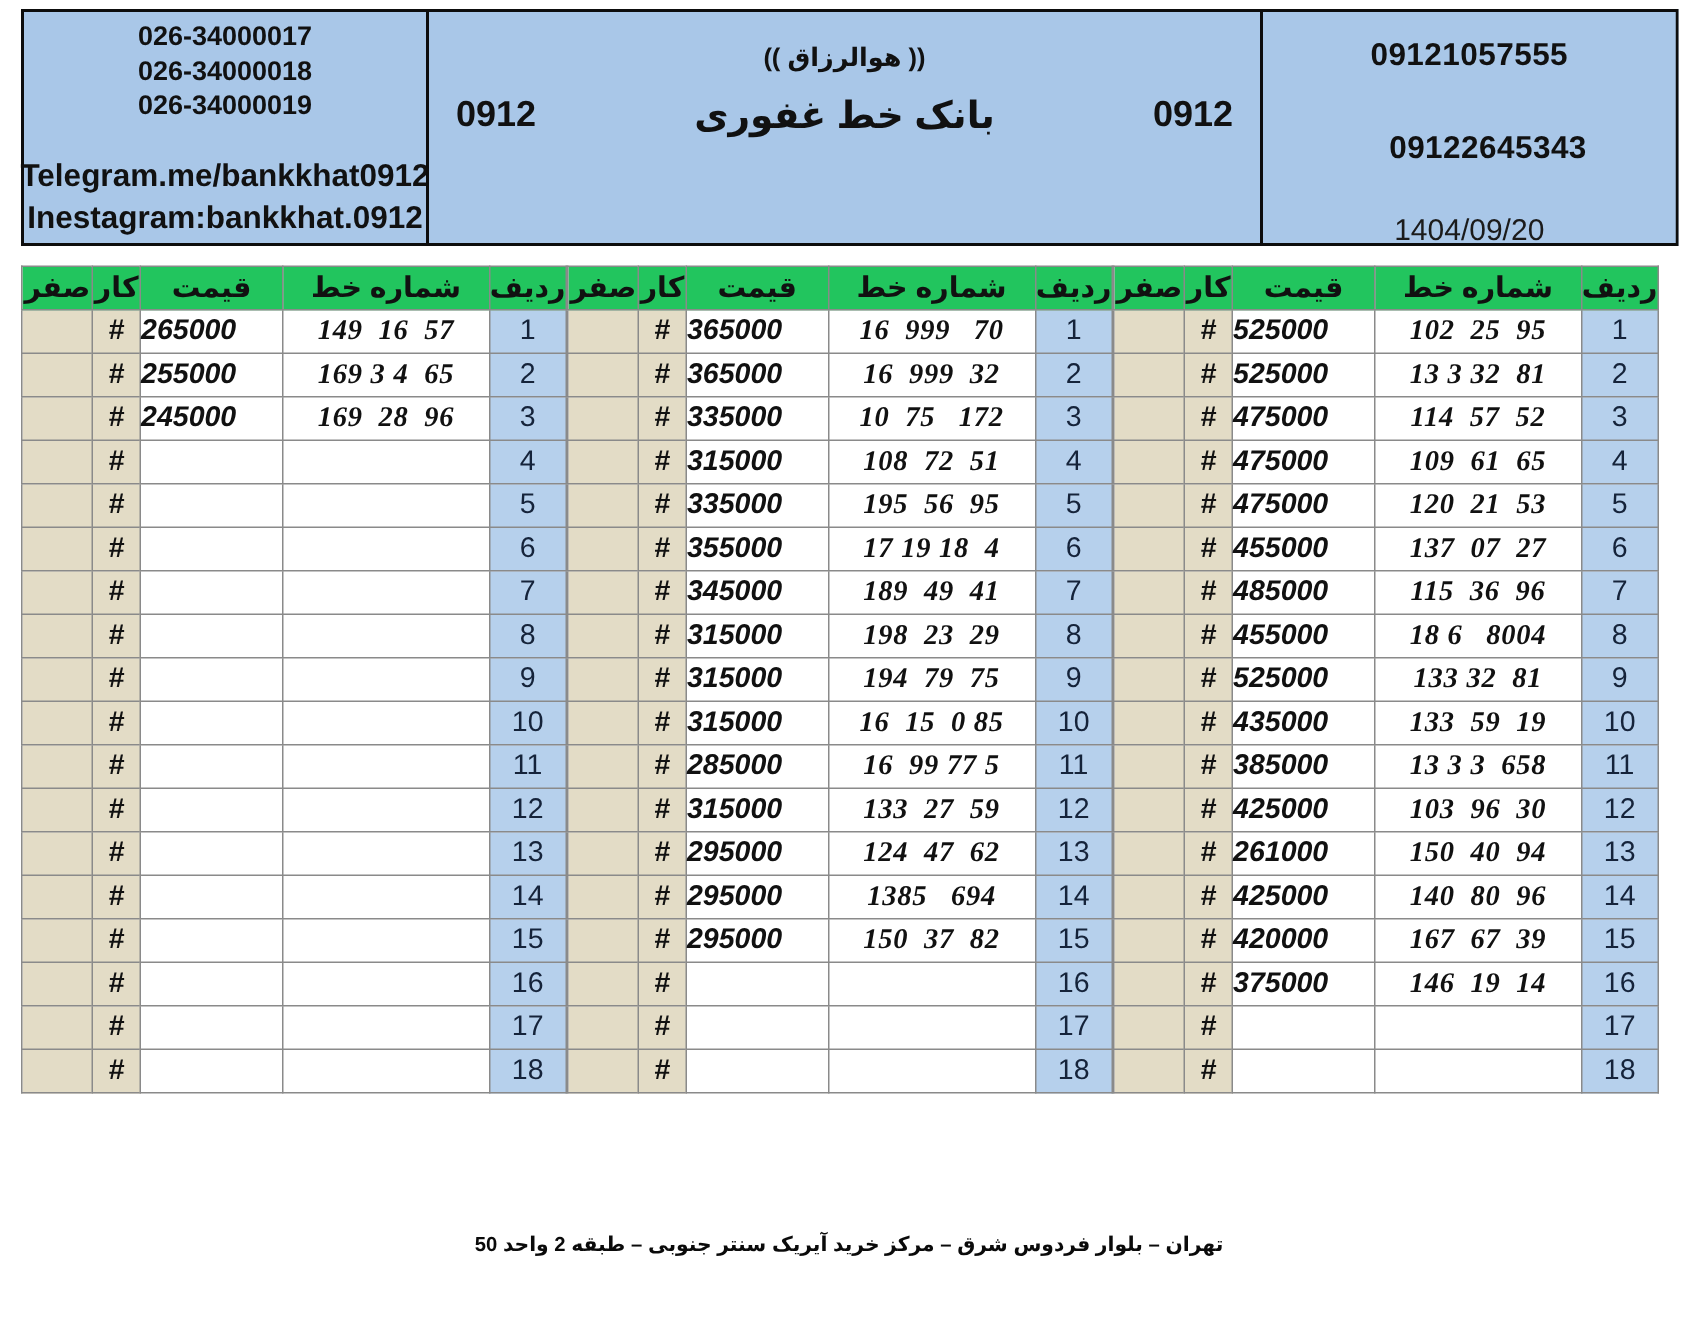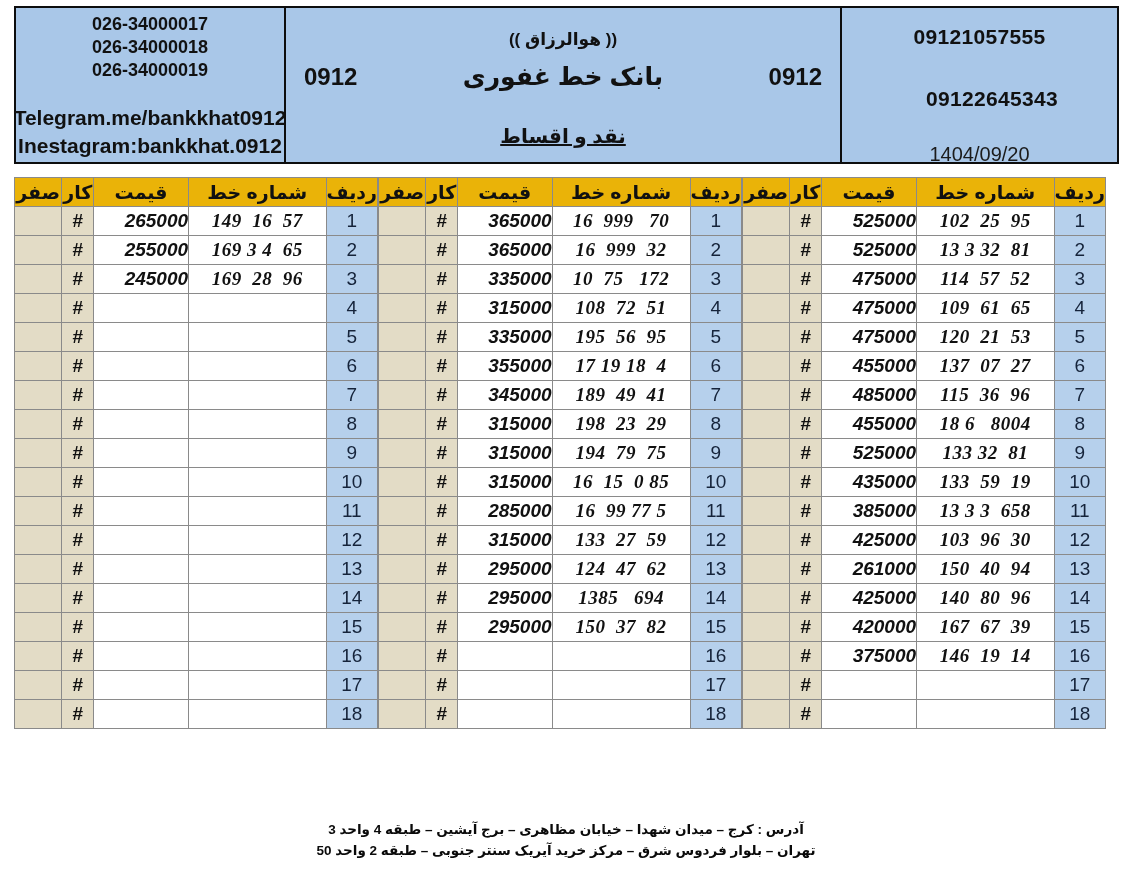--- a/index.html
+++ b/index.html
@@ -152,21 +152,21 @@
   }
   table.blk td, table.blk th {
     border: 1px solid #8a8a8a;
     padding: 0;
     margin: 0;
     height: 29px;
     box-sizing: border-box;
     font-size: 19px;
   }
   th.h {
-    background: #eab308;
+    background: #22c55e;
     font-size: 11px;
     font-weight: bold;
     color: #111;
     height: 35px;
     text-align: center;
     vertical-align: middle;
     direction: rtl;
   }
   th.h-line { font-size: 15px; }
   th.h-price { font-size: 14px; }
@@ -187,21 +187,21 @@
     font-style: italic;
     font-weight: bold;
     font-size: 19px;
     direction: ltr;
     letter-spacing: .5px;
     white-space: pre;
     font-family: Liberation Serif, serif;
   }
   td.c-price {
     background: #ffffff;
-    text-align: right;
+    text-align: left;
     vertical-align: middle;
     font-style: italic;
     font-weight: bold;
     font-size: 19px;
     direction: ltr;
   }
   td.c-work {
     background: #e3dcc6;
     text-align: center;
     vertical-align: middle;
@@ -250,21 +250,20 @@
       <div class="date-line">1404/09/20</div>
     </div>
 
     <div class="hdr-cell hdr-center">
       <div class="center-top">(( هوالرزاق ))</div>
       <div class="center-mid">
         <div class="code-num">0912</div>
         <div class="brand-title">بانک خط غفوری</div>
         <div class="code-num">0912</div>
       </div>
-      <div class="center-bottom">نقد و اقساط</div>
     </div>
 
     <div class="hdr-cell hdr-right">
       <div class="tel-group">
         <div class="tel-line">026-34000017</div>
         <div class="tel-line">026-34000018</div>
         <div class="tel-line">026-34000019</div>
       </div>
       <div class="social-group">
         <div class="social-line">Telegram.me/bankkhat0912</div>
@@ -688,17 +687,16 @@
             <td class="c-line w-line"></td>
             <td class="c-price w-price"></td>
             <td class="c-work w-work">#</td>
             <td class="c-zero w-zero"></td>
           </tr>
         </tbody>
       </table>
     </div>
 
   <div class="footer">
-    <div class="footer-line">آدرس : کرج – میدان شهدا – خیابان مظاهری – برج آیشین – طبقه 4 واحد 3</div>
     <div class="footer-line">تهران – بلوار فردوس شرق – مرکز خرید آیریک سنتر جنوبی – طبقه 2 واحد 50</div>
   </div>
 
 </div>
 
 </body></html>

